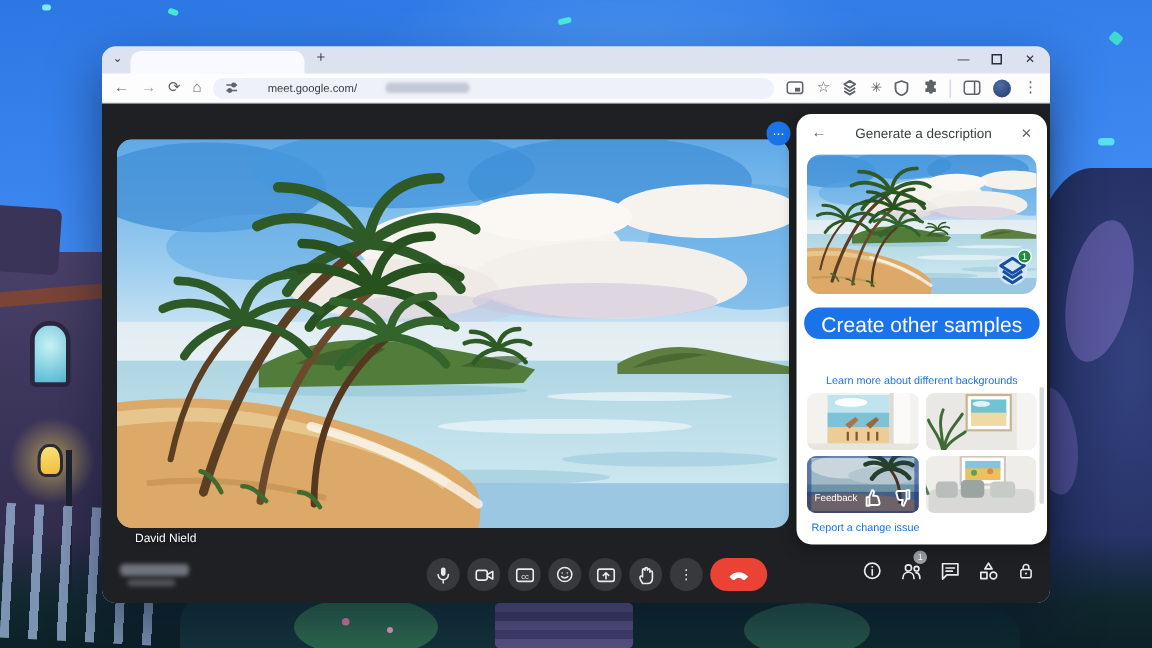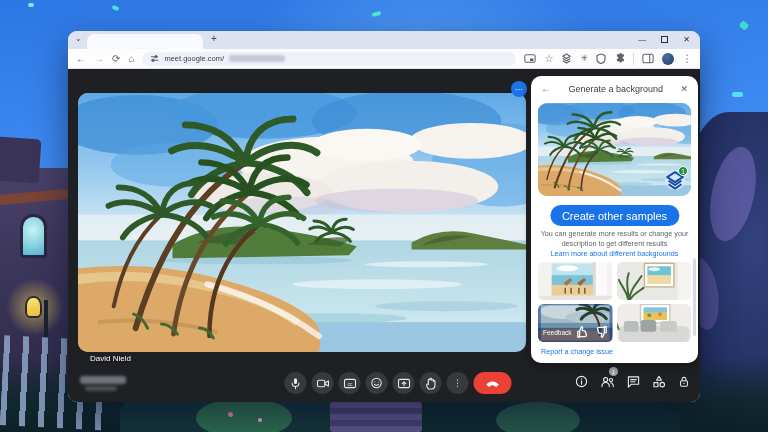--- a/index.html
+++ b/index.html
@@ -23,21 +23,21 @@
     border-radius:7px 7px 0 0; display:flex; align-items:flex-start; gap:4px; padding:16px 6px; }
   .tab-title { font-size:7.5px; color:#23262e; white-space:nowrap; }
   .redact { background:#c4c9d6; border-radius:3px; filter:blur(1.2px); }
   .redact-dark { background:#7e838b; border-radius:3px; filter:blur(1.5px); opacity:.85; }
   .winctl { position:absolute; right:10px; top:0; height:16px; display:flex; align-items:center; gap:15px;
     font-size:8px; color:#2c2f38; }
   .toolbar { position:absolute; left:0; top:18px; right:0; height:20px; background:#fdfdfe;
     display:flex; align-items:center; padding:0 8px; gap:8px; border-bottom:1px solid #e1e4ec; }
   .navg { font-size:10px; color:#5f6368; line-height:1; }
   .urlbar { flex:1; height:14px; background:#eef1f9; border-radius:8px; display:flex;
-    align-items:center; gap:5px; padding:0 8px; }
+    align-items:center; gap:19px; padding:0 8px; }
   .url-text { font-size:7.5px; color:#3c4043; white-space:nowrap; }
   .tb-ico { display:flex; align-items:center; justify-content:center; }
   .sep { width:1px; height:12px; background:#d5d8e0; }
   .avatar { width:12px; height:12px; border-radius:50%;
     background:radial-gradient(circle at 35% 30%, #4d6ea8, #233a66); }
 
   
   .content { position:absolute; left:0; top:38px; right:0; bottom:0; background:#1f2023;
     border-radius:0 0 9px 9px; overflow:hidden; }
   .video-tile { position:absolute; left:10px; top:24px; width:448px; height:259px;
@@ -72,21 +72,21 @@
   .preview { position:absolute; left:7px; top:27px; width:153px; height:93px; border-radius:9px;
     overflow:hidden; background:#9cc7e2; }
   .preview svg { display:block; width:100%; height:100%; }
   .layers-btn { position:absolute; right:6px; bottom:6px; width:20px; height:20px; border-radius:50%;
     background:#d6e6fb; display:flex; align-items:center; justify-content:center; }
   .badge-green { position:absolute; top:-4px; right:-3px; width:10px; height:10px; border-radius:50%;
     background:#1e8e3e; color:#fff; font-size:6.5px; display:flex; align-items:center;
     justify-content:center; border:1px solid #fff; }
   .create-btn { position:absolute; left:50%; top:129px; transform:translateX(-50%);
     height:21px; padding:4px 12px; border-radius:11px; background:#1a73e8; color:#fff;
-    font-size:11px; display:flex; align-items:center; white-space:nowrap; }
+    font-size:14px; display:flex; align-items:center; white-space:nowrap; }
   .hint { position:absolute; left:8px; right:8px; top:153px; text-align:center; font-size:7.2px;
     color:#5f6368; line-height:1.4; }
   .learn-link { position:absolute; left:0; right:0; top:173px; text-align:center; font-size:7.2px;
     color:#1a73e8; }
   .thumb-grid { position:absolute; left:7px; top:186px; width:153px; display:grid;
     grid-template-columns:1fr 1fr; gap:4px; }
   .thumb { position:relative; height:38px; border-radius:6px; overflow:hidden; }
   .thumb svg { display:block; width:100%; height:100%; }
   .fb-row { position:absolute; left:0; right:0; bottom:3px; display:flex; align-items:center;
     padding:0 5px; gap:4px; }
@@ -409,44 +409,40 @@
                 <path d="M4.8,6 V4.4 a2.2,2.2 0 0 1 4.4,0 V6"></path>
               <circle cx="7" cy="9.2" r=".8" fill="#e8eaed" stroke="none"></circle>
             </svg></span>
         </div>
       </div>
     </div>
 
     <div class="panel">
       <div class="panel-head">
         <span class="p-glyph">←</span>
-        <span class="panel-title">Generate a background</span>
+        <span class="panel-title">Generate a description</span>
         <span class="p-glyph" style="font-size:9px">✕</span>
       </div>
 
       <div class="preview">
         <svg viewBox="0 0 450 260" preserveAspectRatio="xMidYMid slice">
             <use href="#beach"></use>
           </svg>
         <div class="layers-btn">
           <svg width="11" height="11" viewBox="0 0 14 14" fill="none" stroke="#174ea6" stroke-width="1.4" stroke-linejoin="round">
             <path d="M7,1.5 L12.5,5 7,8.5 1.5,5 z"></path>
               <path d="M2.5,7.5 L7,10.5 11.5,7.5"></path>
               <path d="M2.5,10 L7,13 11.5,10"></path>
           </svg>
           <span class="badge-green">1</span>
         </div>
       </div>
 
       <div class="create-btn">Create other samples</div>
 
-      <div class="hint">
-        <div>You can generate more results or change your</div>
-        <div>description to get different results</div>
-      </div>
       <div class="learn-link">Learn more about different backgrounds</div>
 
       <div class="thumb-grid">
         <div class="thumb">
           <svg viewBox="0 0 76 42" preserveAspectRatio="xMidYMid slice">
               <use href="#thumb1"></use>
             </svg>
         </div>
         <div class="thumb">
           <svg viewBox="0 0 76 42" preserveAspectRatio="xMidYMid slice">

